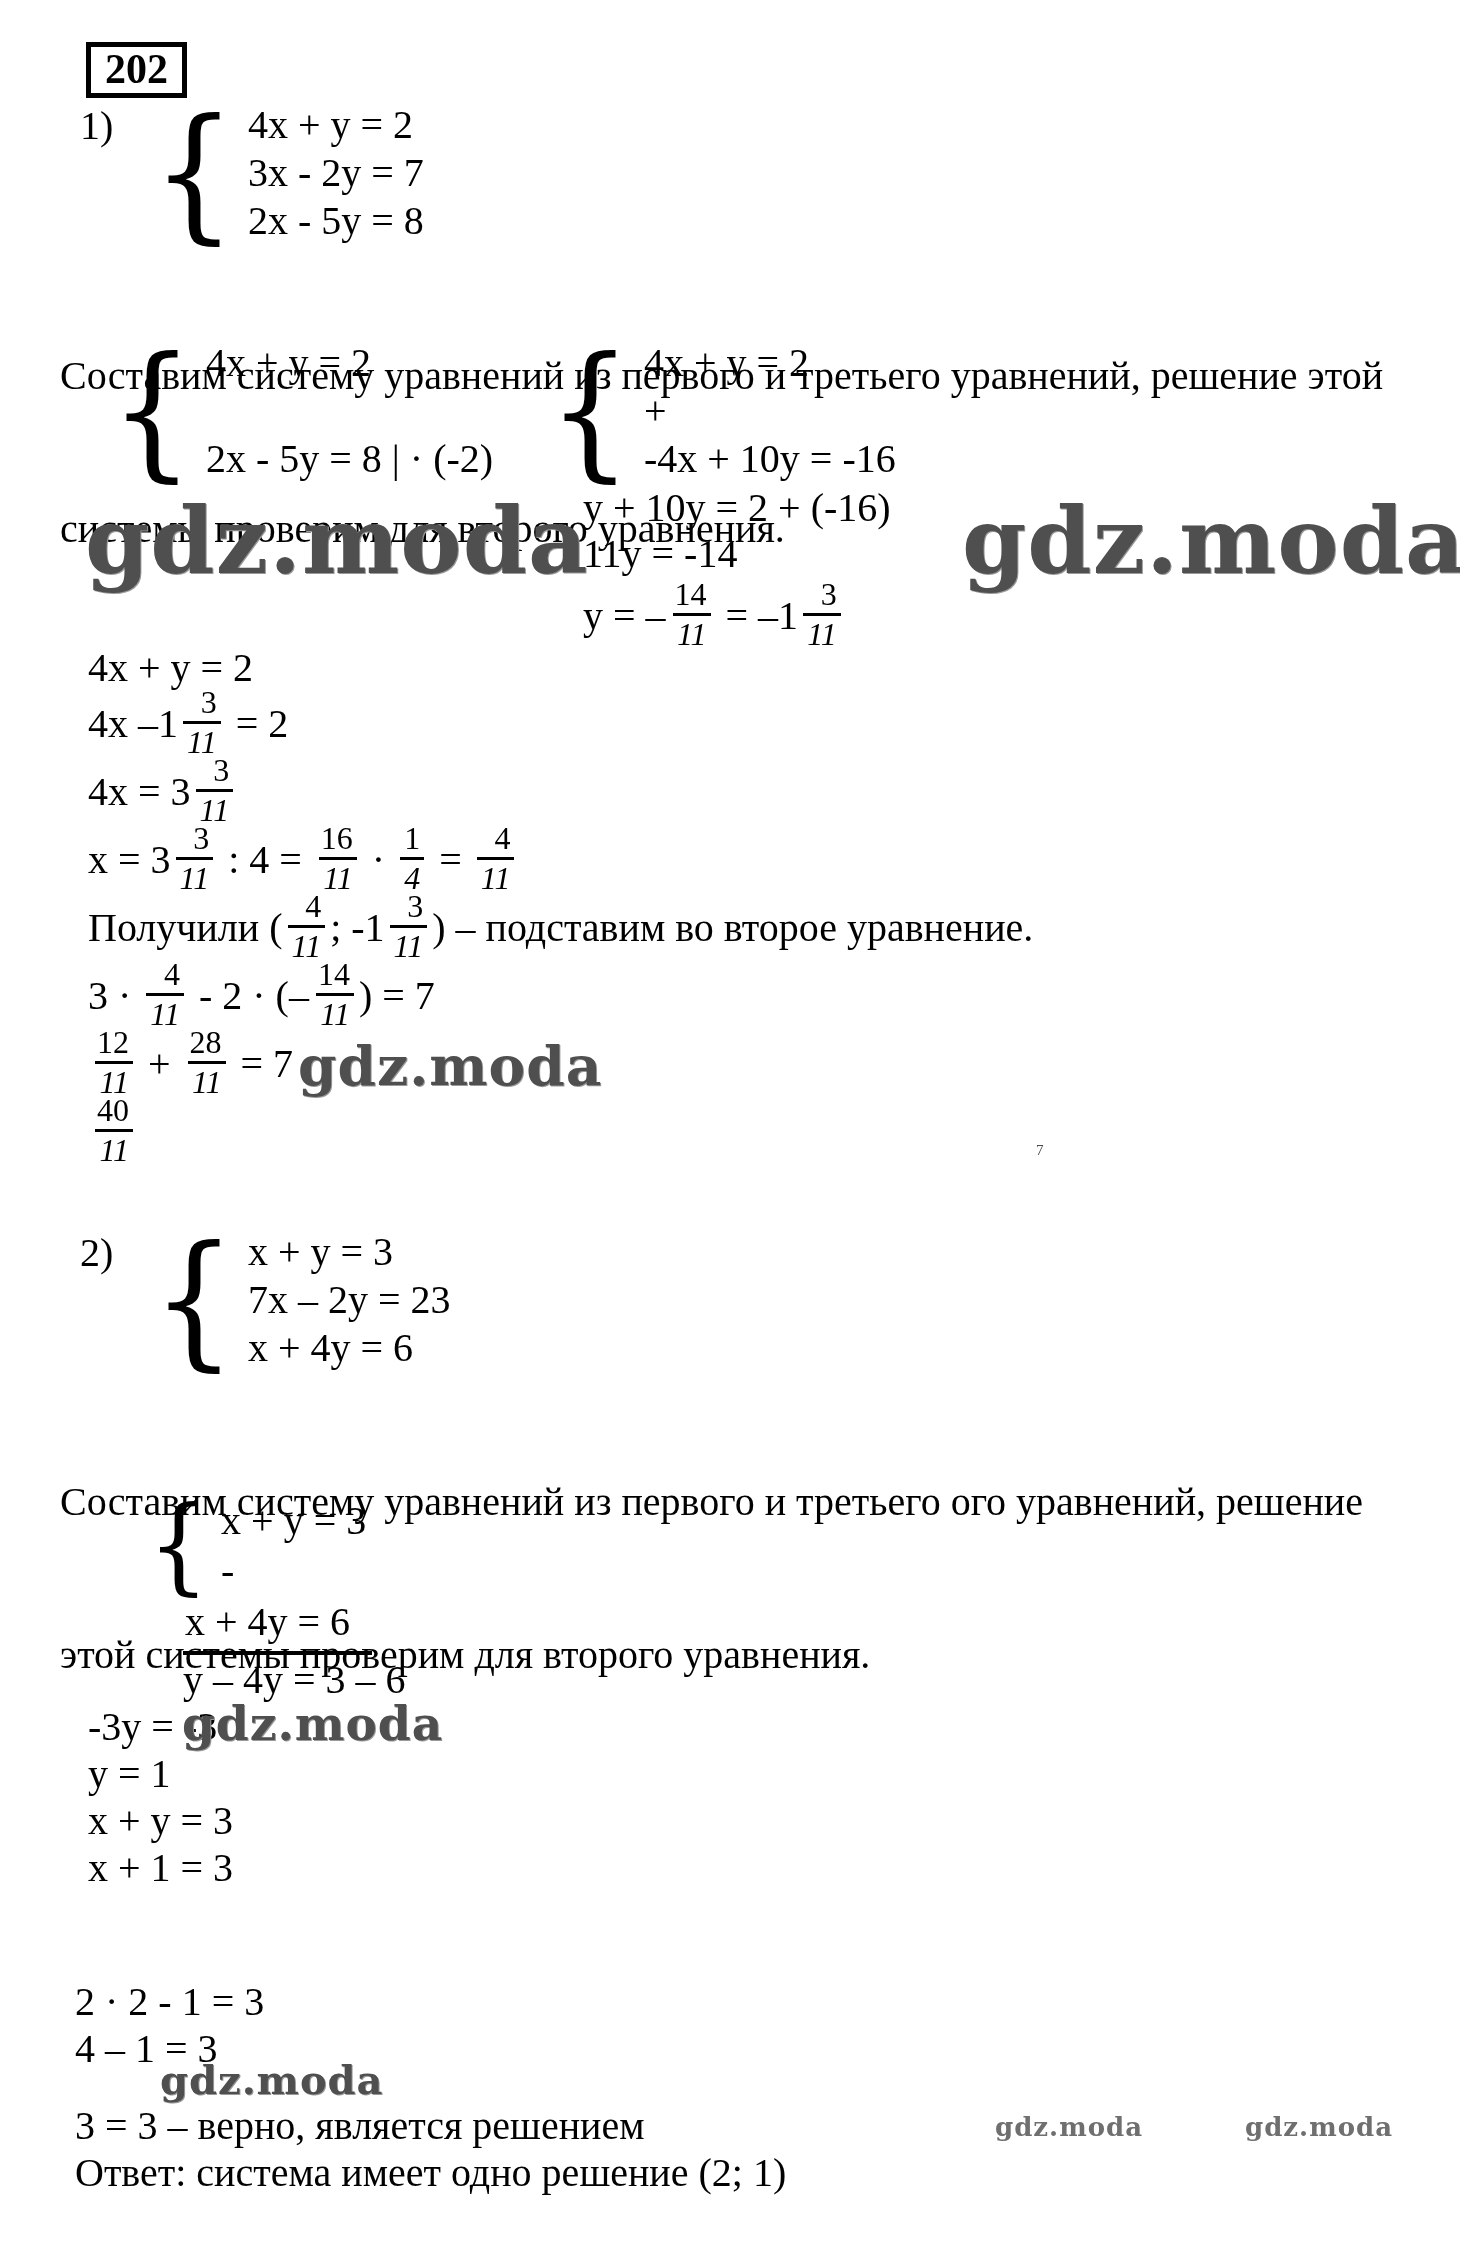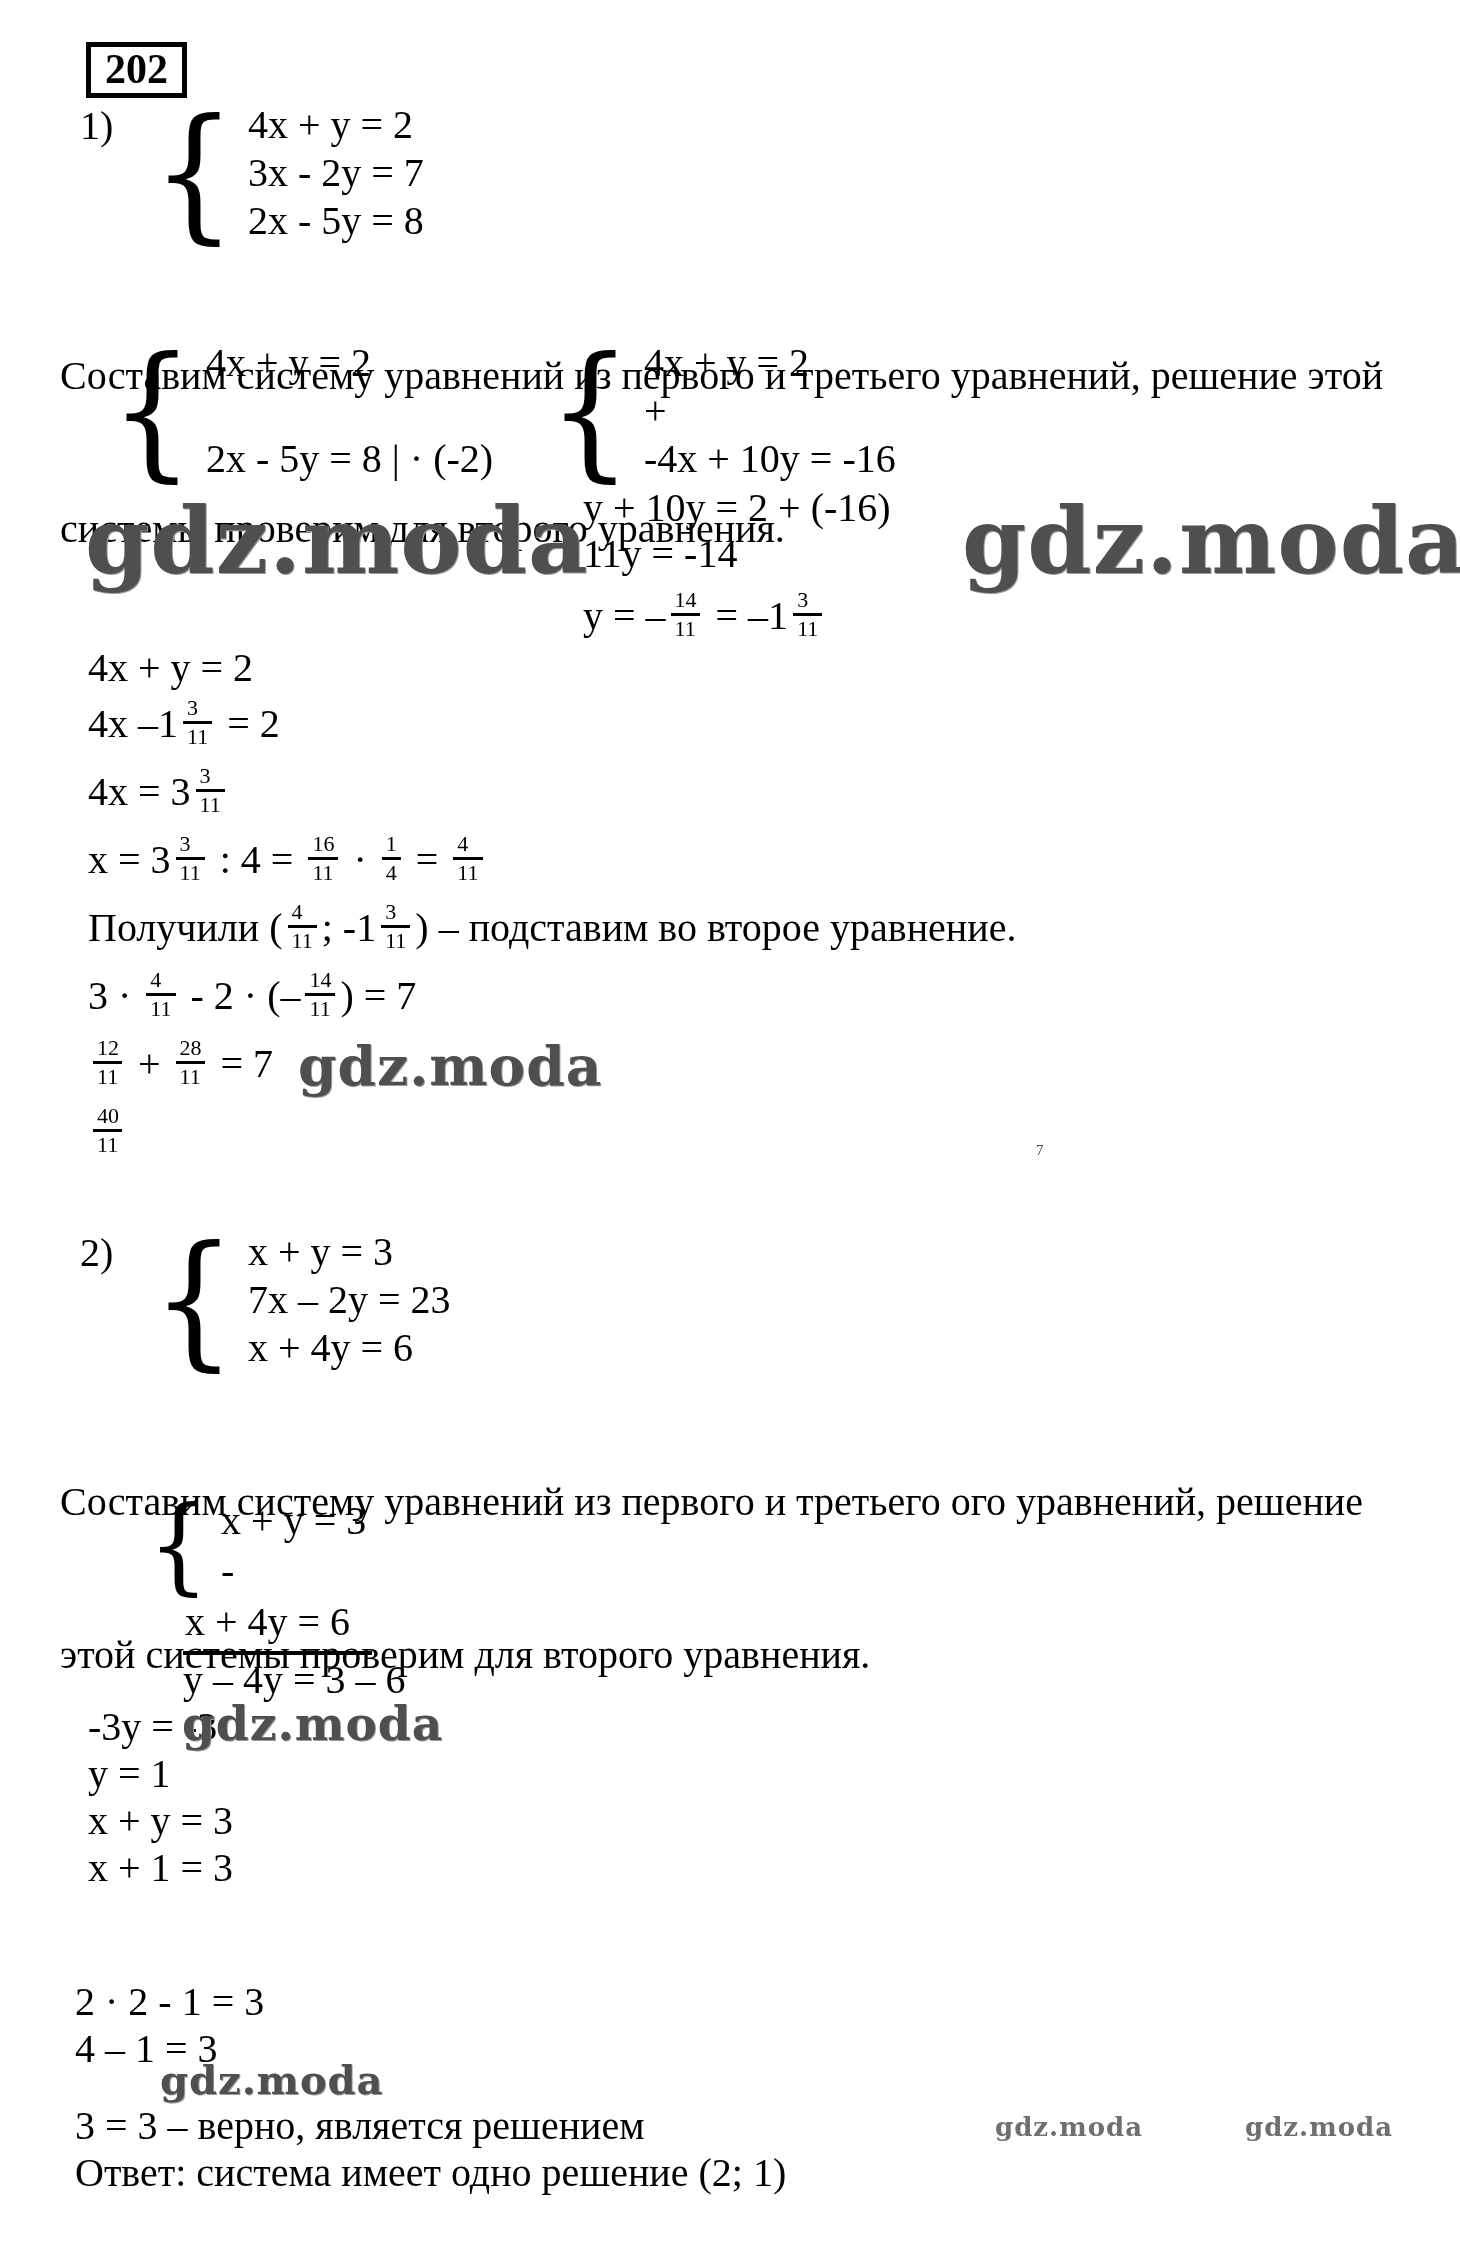--- a/index.html
+++ b/index.html
@@ -8,24 +8,24 @@
   .abs{position:absolute;}
   
   .numbox{border:5px solid #000;padding:0px 14px 2px 14px;font-size:42px;font-weight:bold;line-height:1.05;}
   
   .para{font-size:40px;line-height:51px;white-space:pre;}
   
   .mline{display:flex;align-items:center;font-size:40px;white-space:pre;}
   .mtxt{white-space:pre;}
   .h44{height:44px;} .h46{height:46px;} .h68{height:68px;} .h78{height:78px;}
   
-  .frac{display:inline-flex;flex-direction:column;align-items:flex-start;font-size:22px;line-height:1.1;
+  .frac{display:inline-flex;flex-direction:column;align-items:flex-end;font-size:32px;line-height:1.1;
         margin:0 5px;text-align:center;}
   .frac .num{padding:0 4px;}
-  .frac .den{border-top:3px solid #000;padding:1px 4px;}
+  .frac .den{border-top:3px solid #000;padding:1px 4px;font-style:italic;}
   
   .sysrow{display:flex;align-items:flex-start;}
   .plabel{font-size:40px;width:72px;flex:0 0 auto;padding-top:2px;}
   .sys{display:flex;align-items:center;}
   .brace{font-family:"DejaVu Serif",serif;line-height:1;margin-right:12px;transform:scaleY(1.1);
          font-weight:400;flex:0 0 auto;}
   .b3{font-size:132px;} .b2{font-size:96px;}
   .rows{display:flex;flex-direction:column;}
   .srow{height:48px;display:flex;align-items:center;font-size:40px;white-space:pre;}
   .srow50{height:50px;display:flex;align-items:center;font-size:40px;white-space:pre;}

